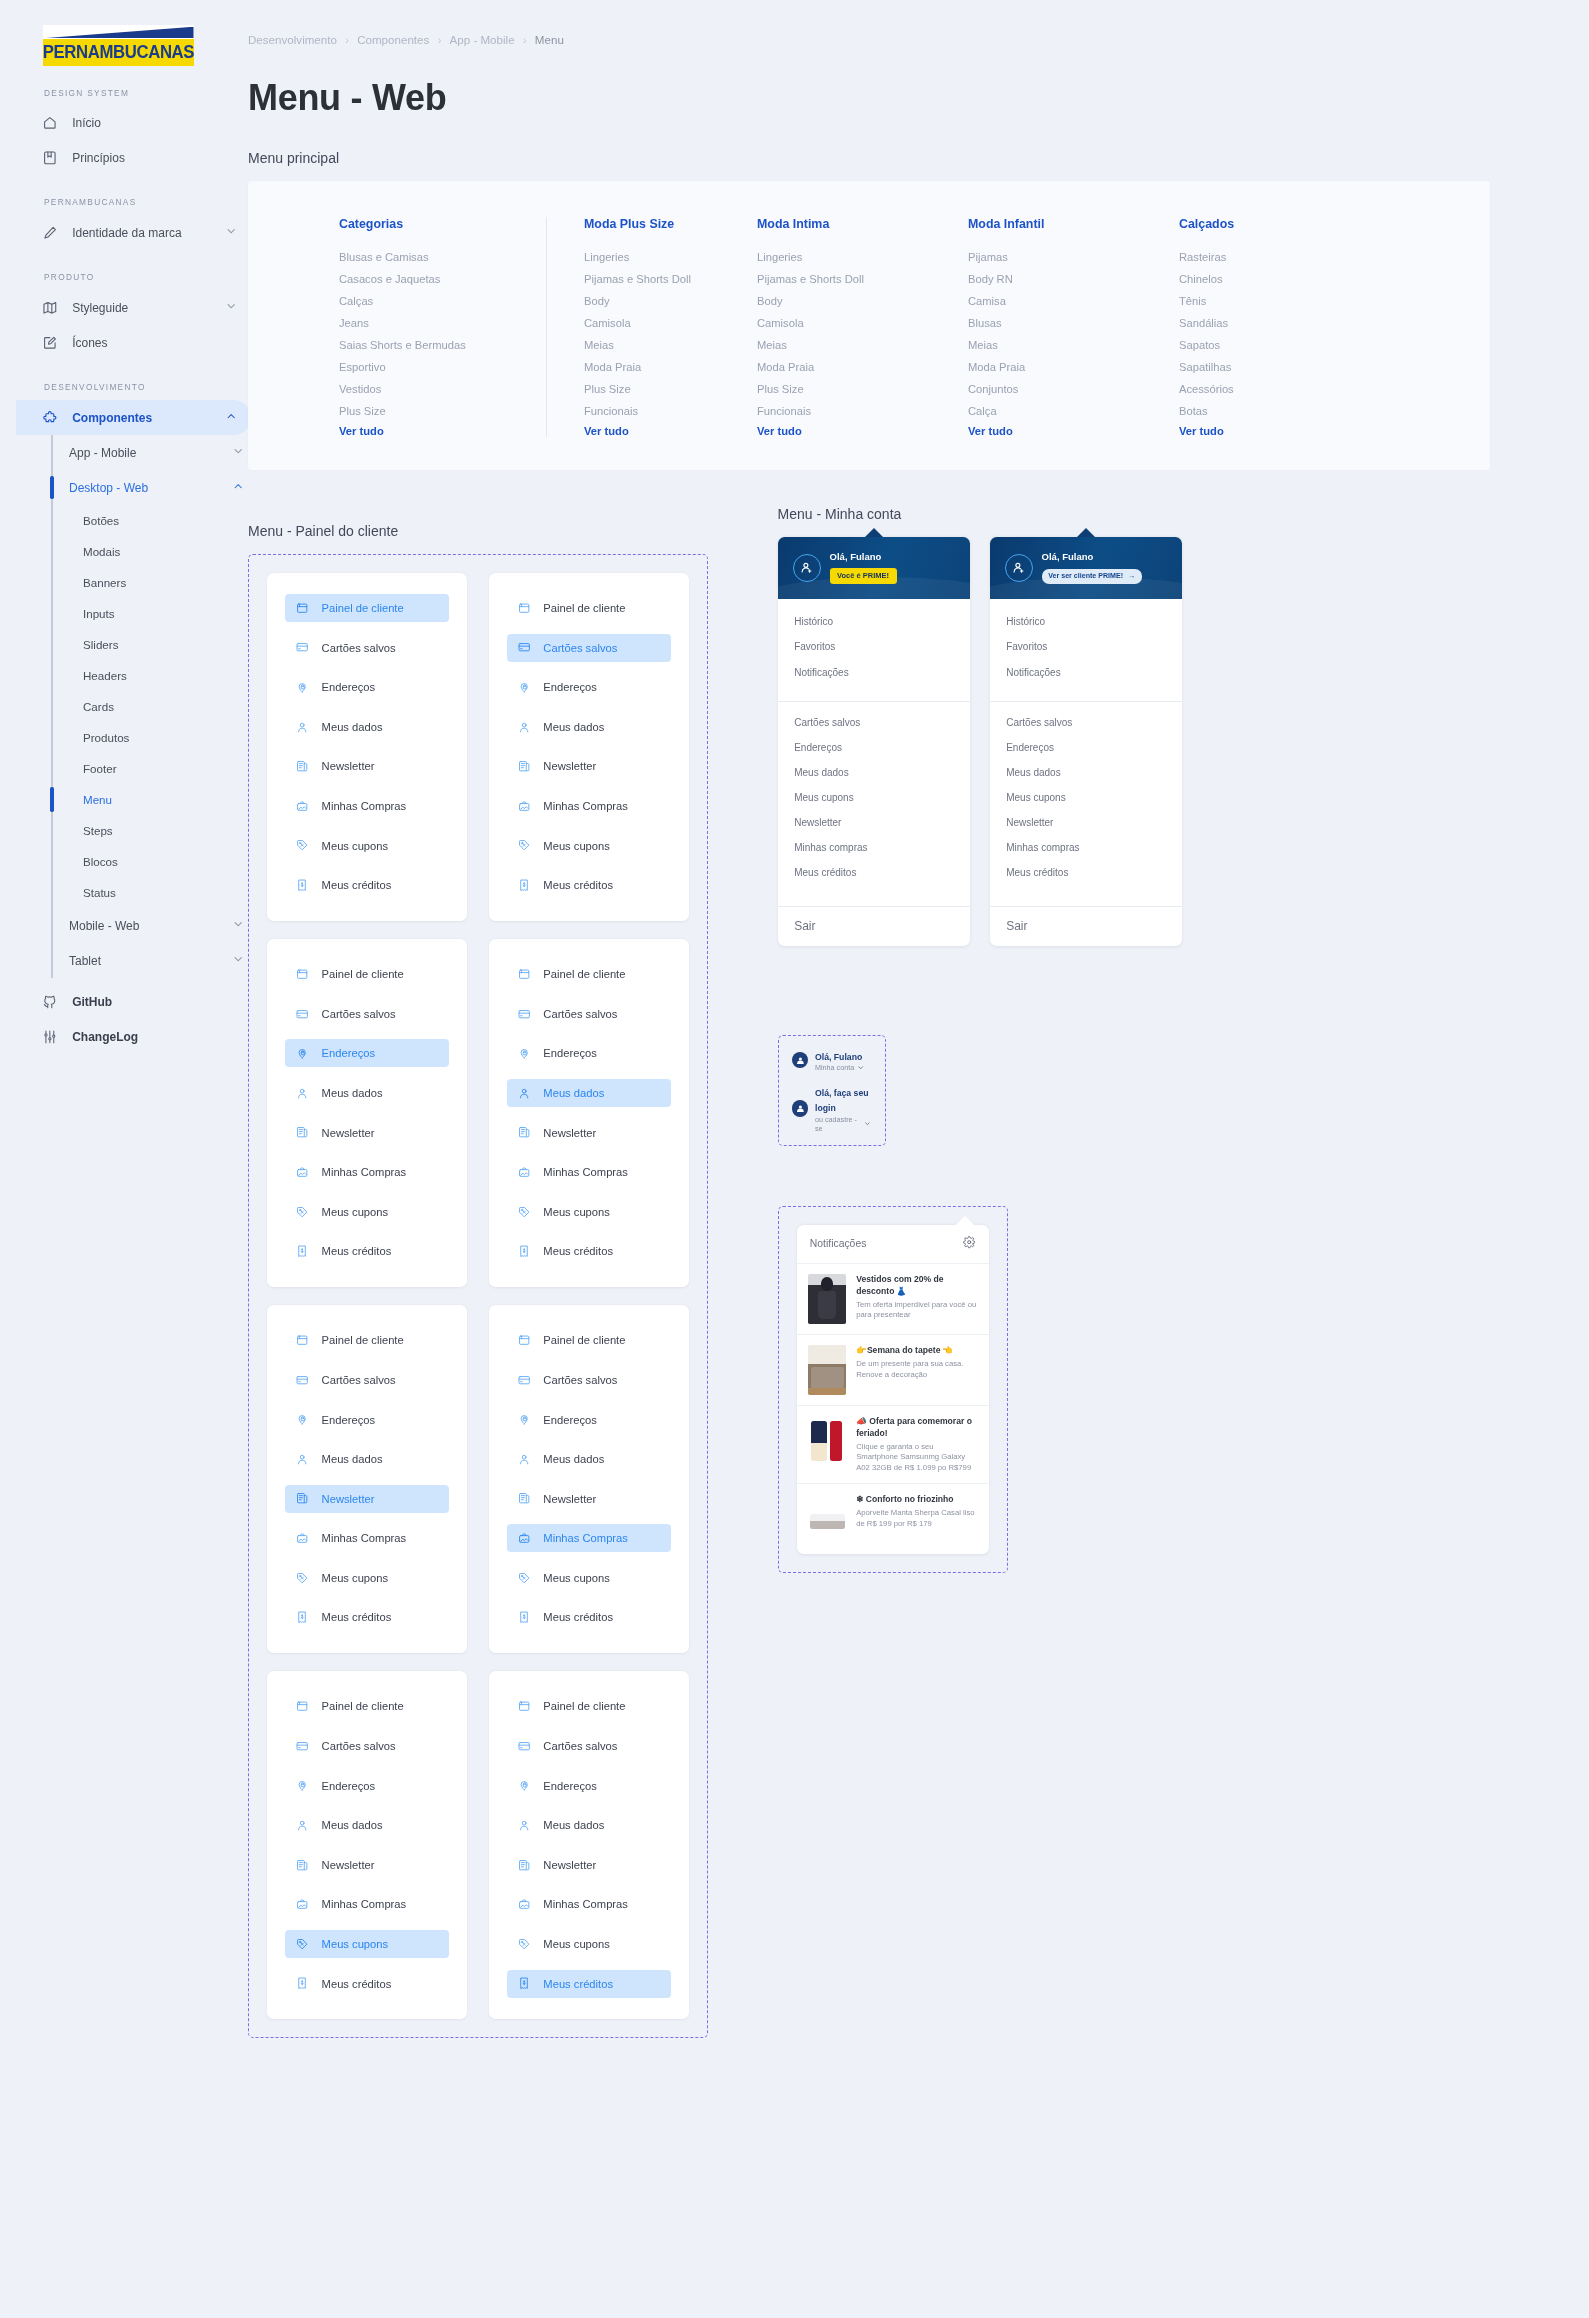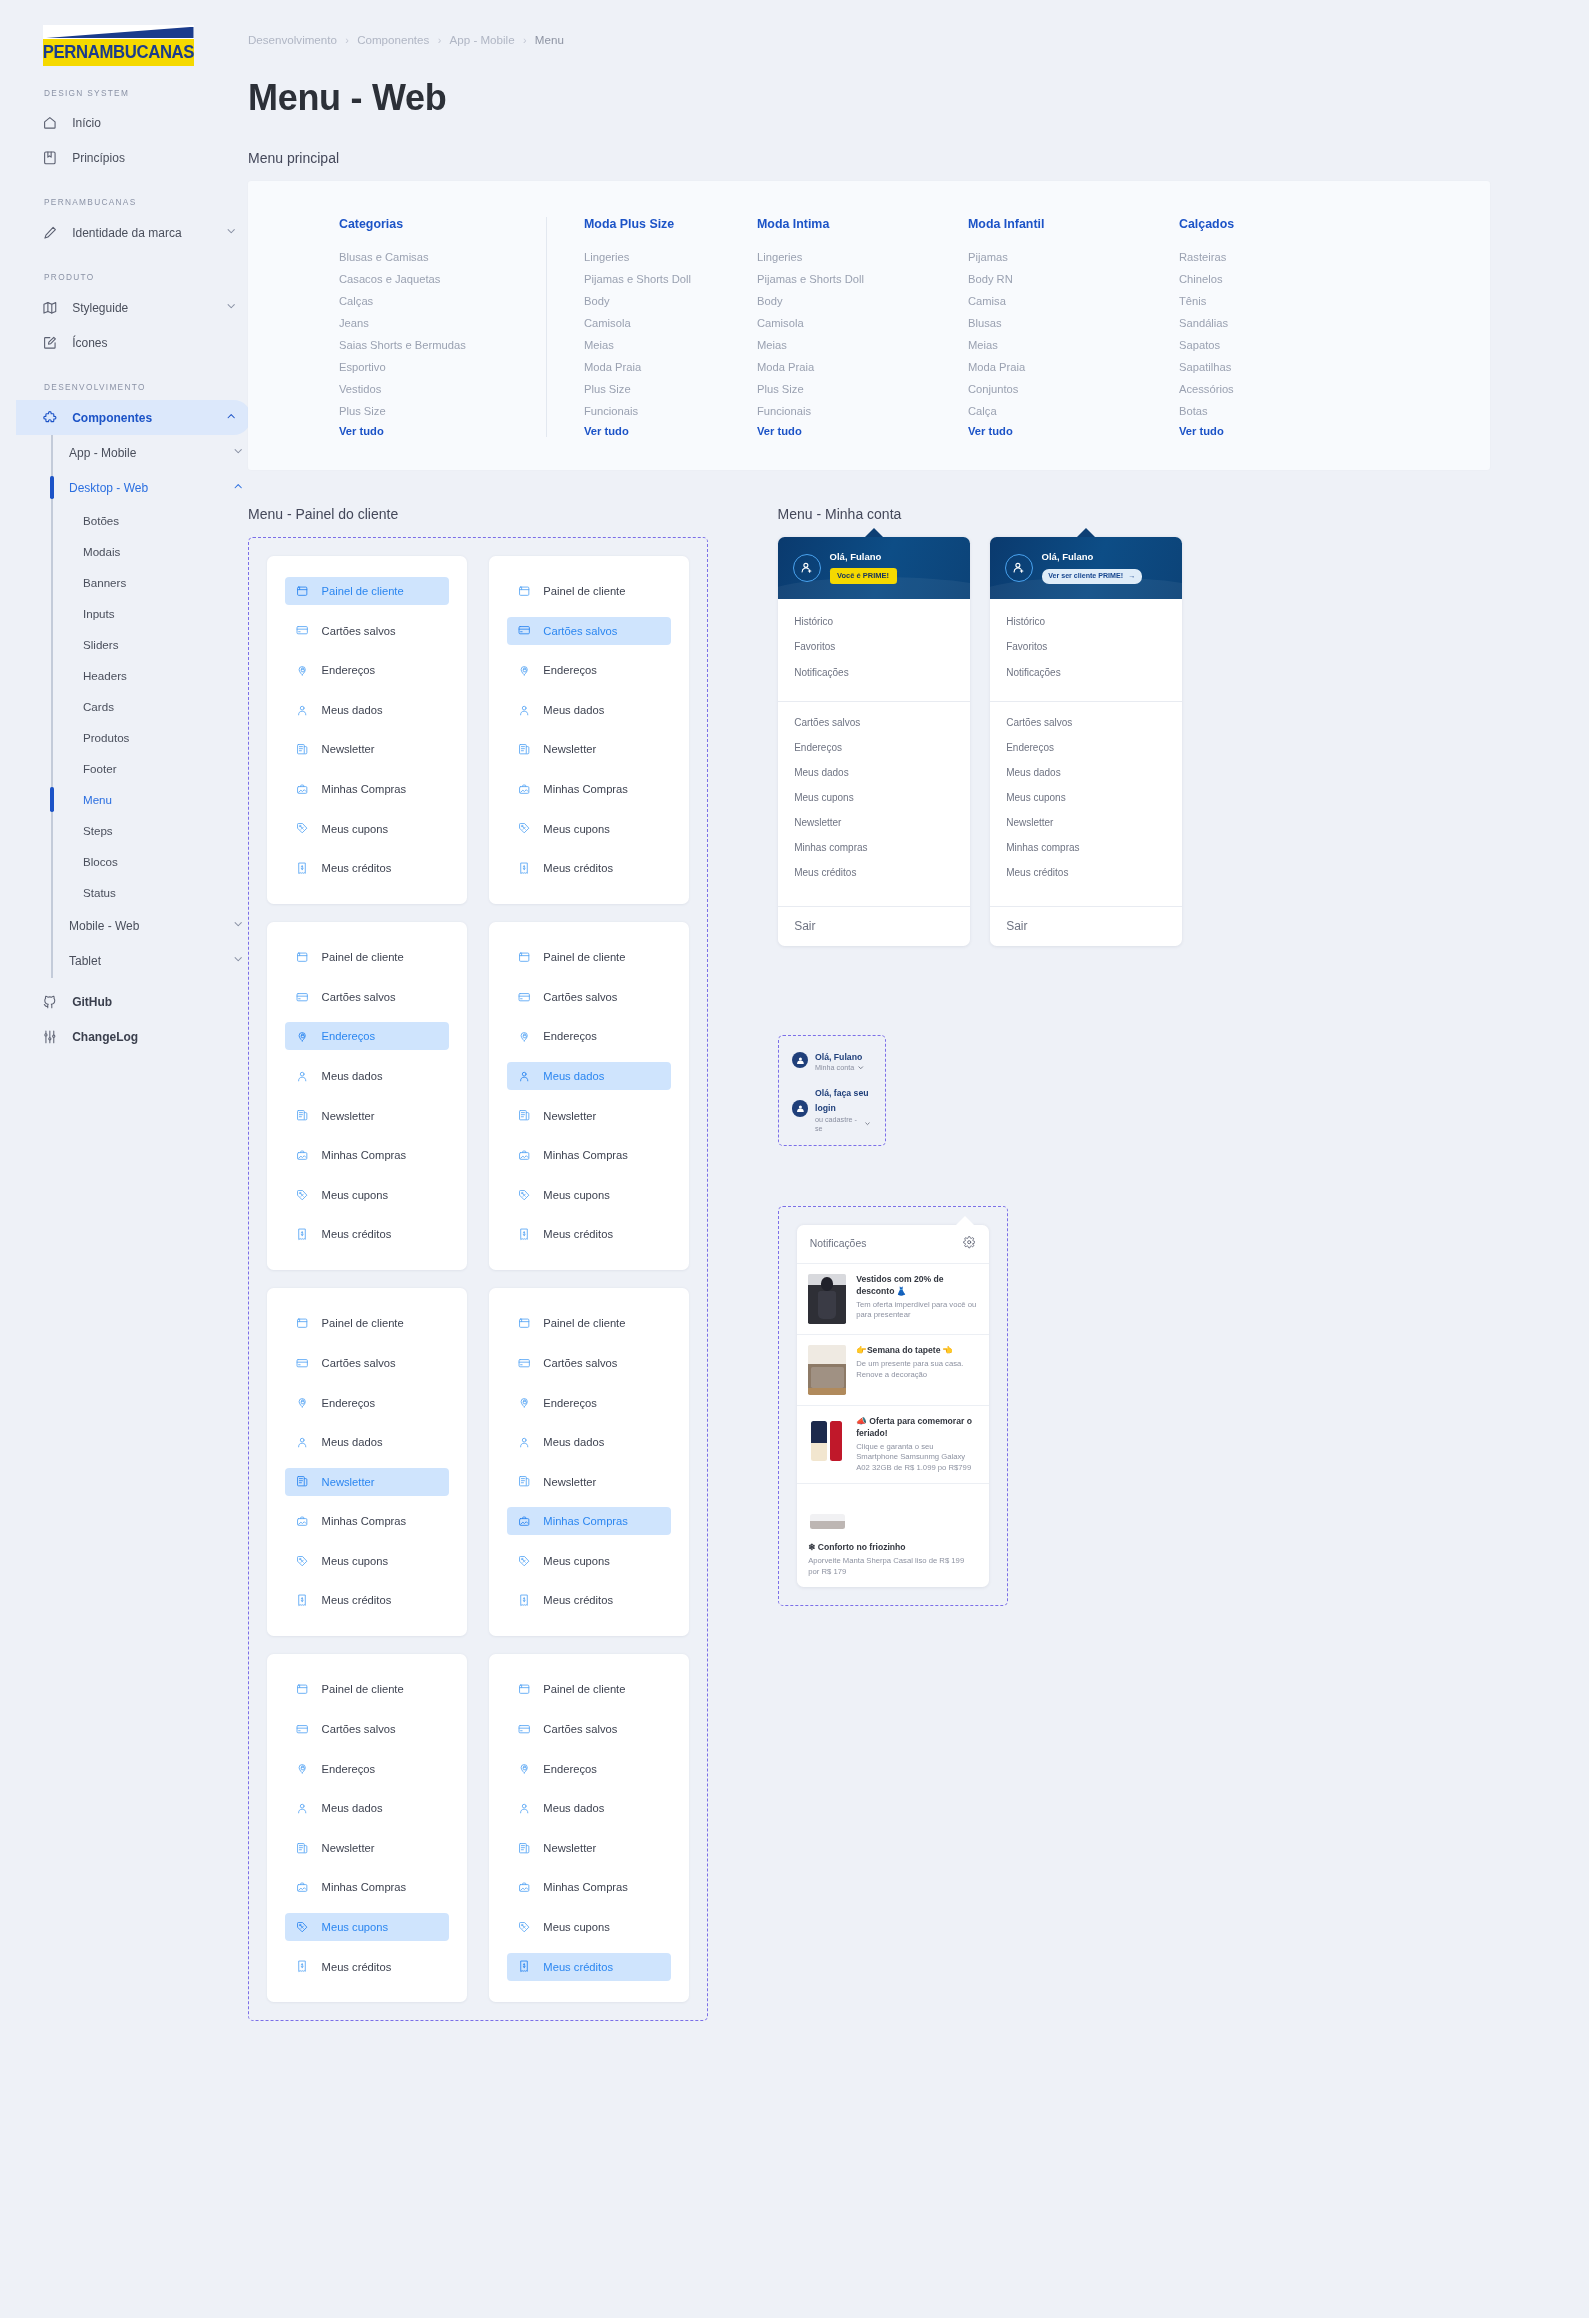--- a/index.html
+++ b/index.html
@@ -205,21 +205,21 @@
     position:absolute; top:-8.3px; right: 15px; width:0; height:0;
     border-left: 9px solid transparent; border-right: 9px solid transparent;
     border-bottom: 9px solid #ffffff;
   }
   .notif-head {
     display:flex; align-items:center; justify-content:space-between;
     padding: 11.6px 13.2px; border-bottom: 0.8px solid #eceff4;
   }
   .notif-head .t { font-size: 10.4px; color: #6e7382; }
   .notif-item { display:flex; padding: 10px 11.6px; border-bottom: 0.8px solid #eceff4; gap: 10px; }
-  .notif-item:last-child { border-bottom: none; flex-direction: column; }
+  .notif-item:last-child { border-bottom: none; }
   .thumb { width: 38px; height: 50px; flex:0 0 38px; border-radius:1.7px; overflow:hidden; position:relative; }
   .notif-txt { flex: 1; }
   .notif-title { font-size: 8.6px; font-weight: 700; color: #32363f; line-height: 11.6px; margin-bottom: 2.5px; }
   .notif-desc { font-size: 7.7px; color: #8d92a1; line-height: 10.4px; }
 
   
   .th-dress { background: linear-gradient(#d8d9dd 0 22%, #2e2f36 22% 100%); }
   .th-dress::before{content:"";position:absolute;left:10px;top:16.6px;width:18px;height:28px;
     background:#3a3b45;border-radius:2.5px 2.5px 5px 5px;}
   .th-dress::after{content:"";position:absolute;left:13.2px;top:3.3px;width:11.6px;height:13.2px;
@@ -505,21 +505,21 @@
           <li>Acessórios</li>
           <li>Botas</li>
         </ul>
         <div class="vertudo">Ver tudo</div>
       </div>
     </section>
 
   <div class="bottom">
 
     <div class="left-col">
-      <div class="section-label" style="margin-top:0">Menu - Painel do cliente</div>
+      <div class="section-label" style="margin-top:17px">Menu - Painel do cliente</div>
       <div class="dashed-group" id="panel-grid">
           <div class="panel-card">
             <div class="panel-row hl">
               <span class="pico">
                 <svg width="12.4" height="12.4" viewBox="0 0 24 24" fill="none" stroke="#2b86f0" stroke-width="1.7" stroke-linecap="round" stroke-linejoin="round">
                   <rect x="3" y="4" width="18" height="16" rx="2"></rect>
                   <path d="M3 9h18M7 4v5"></path>
                 </svg>
               </span>
               <span>Painel de cliente</span>

